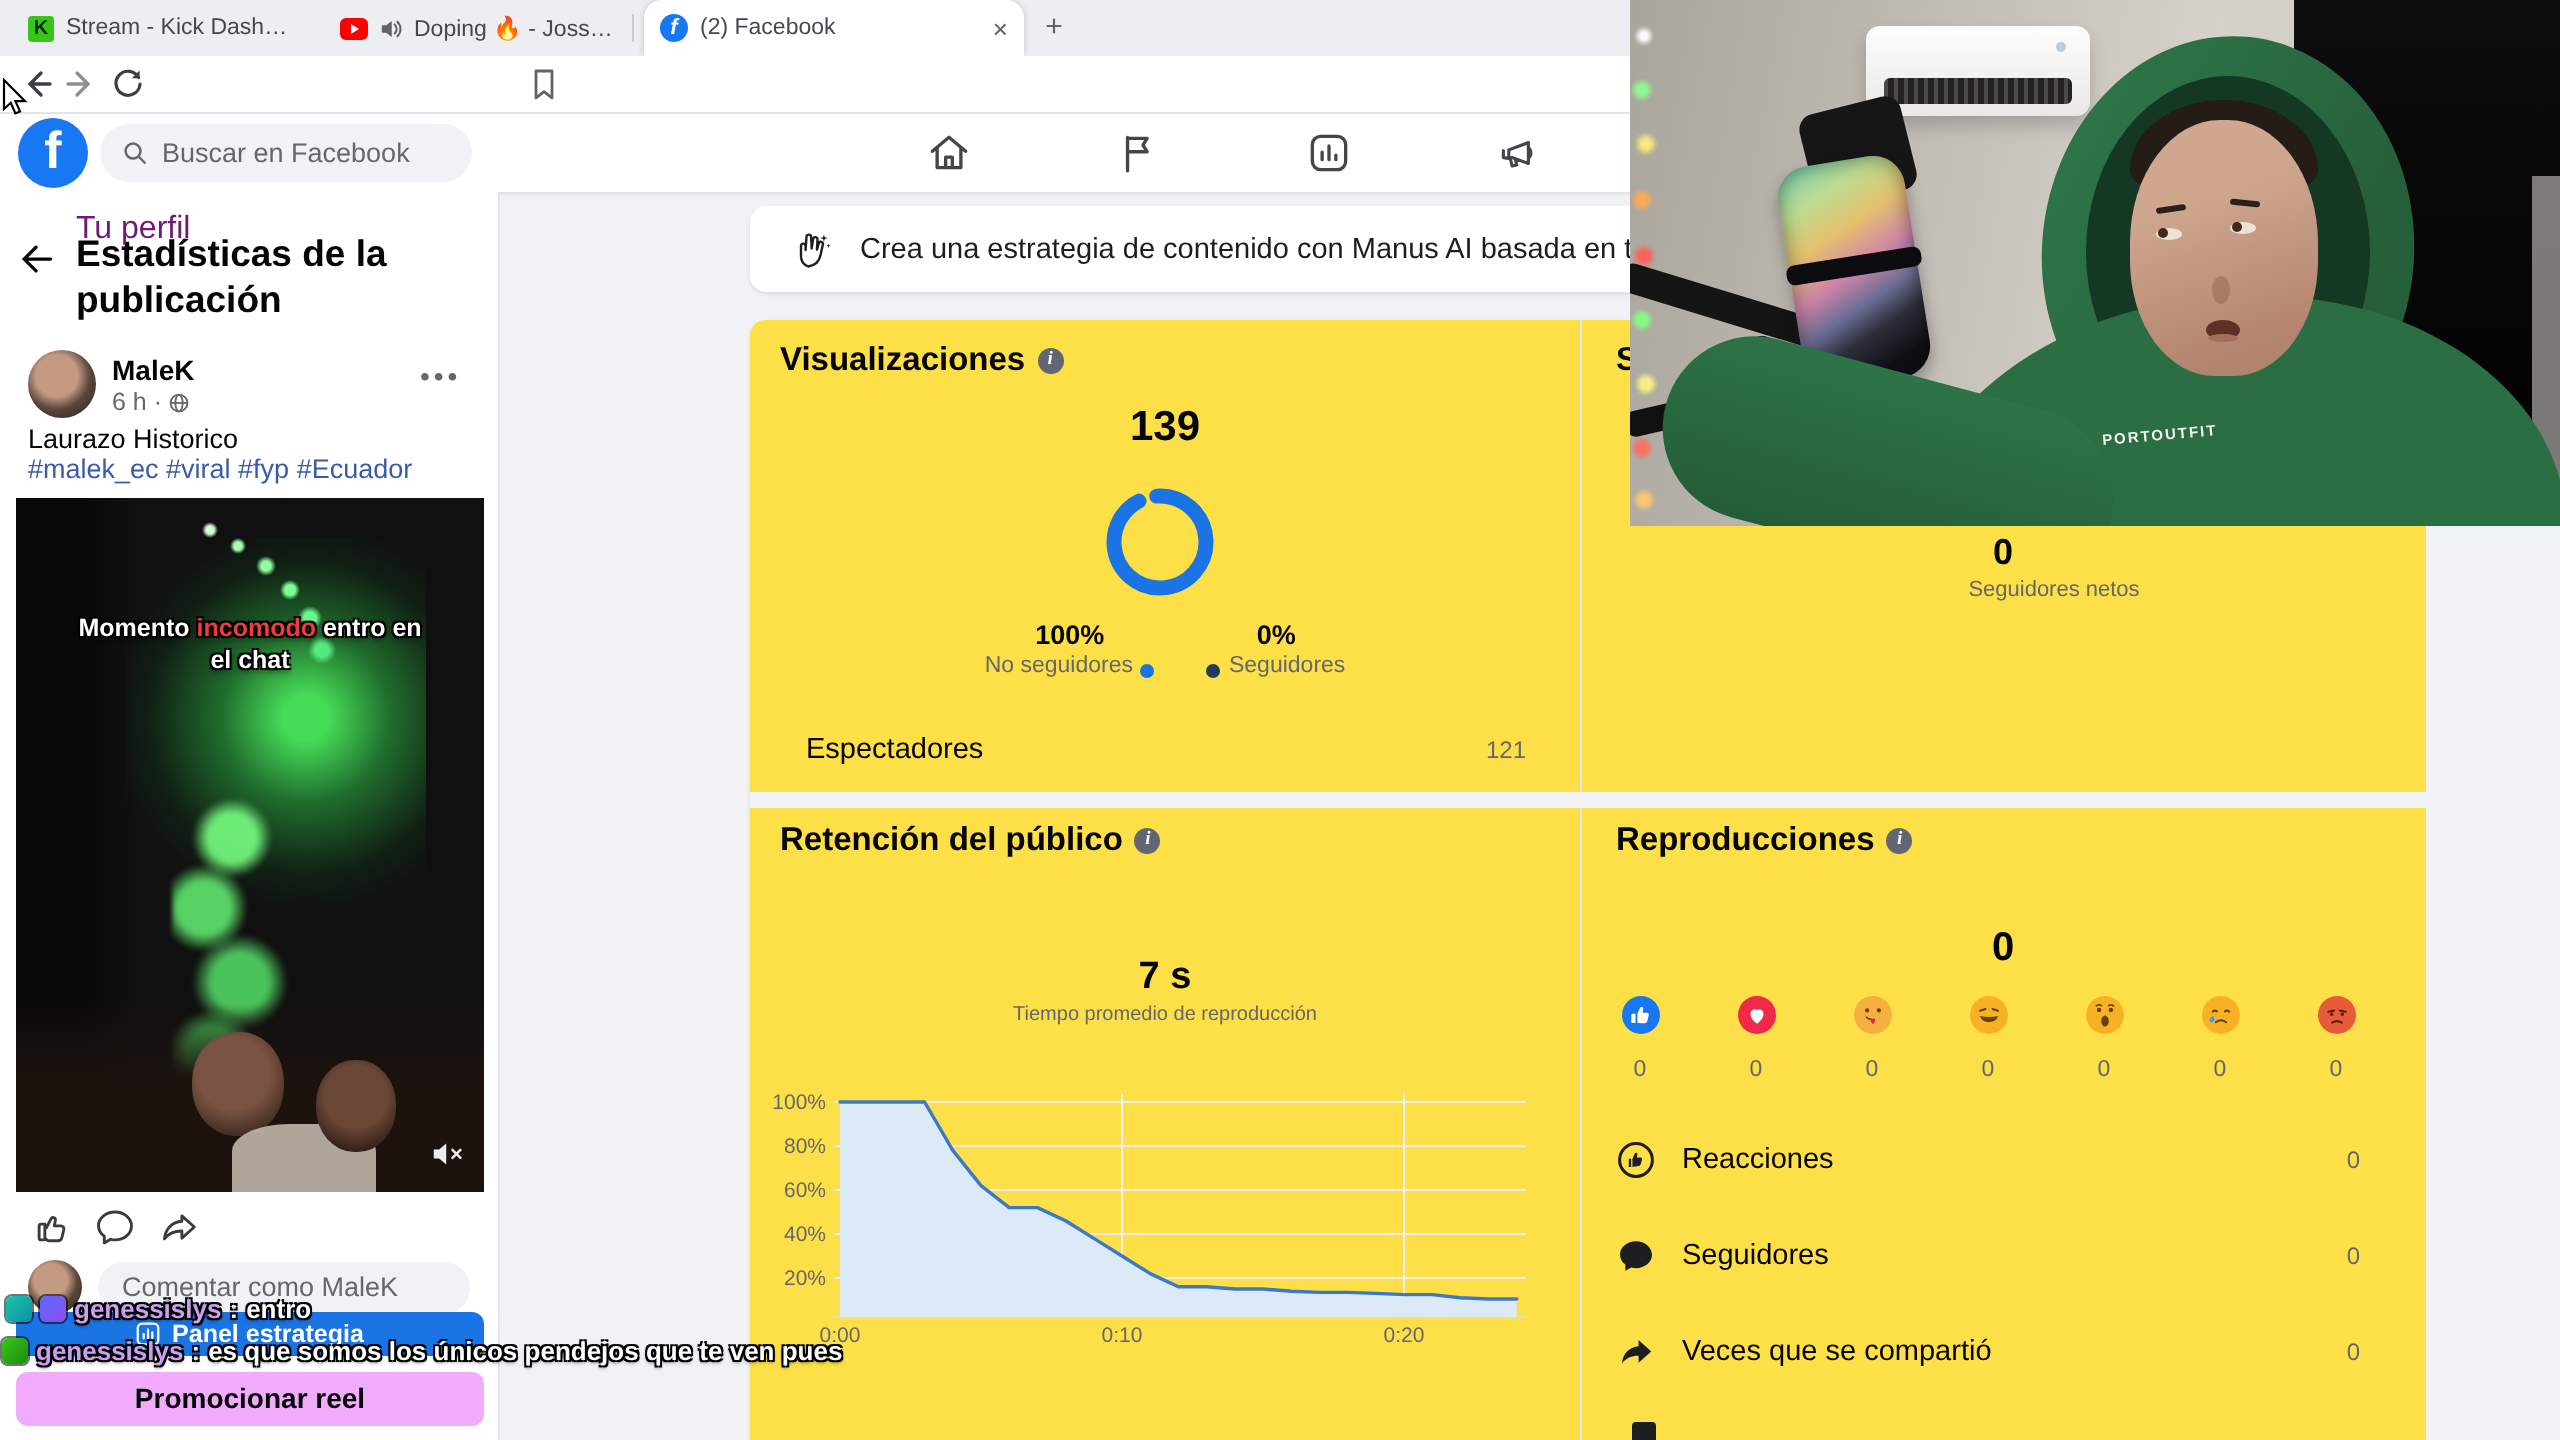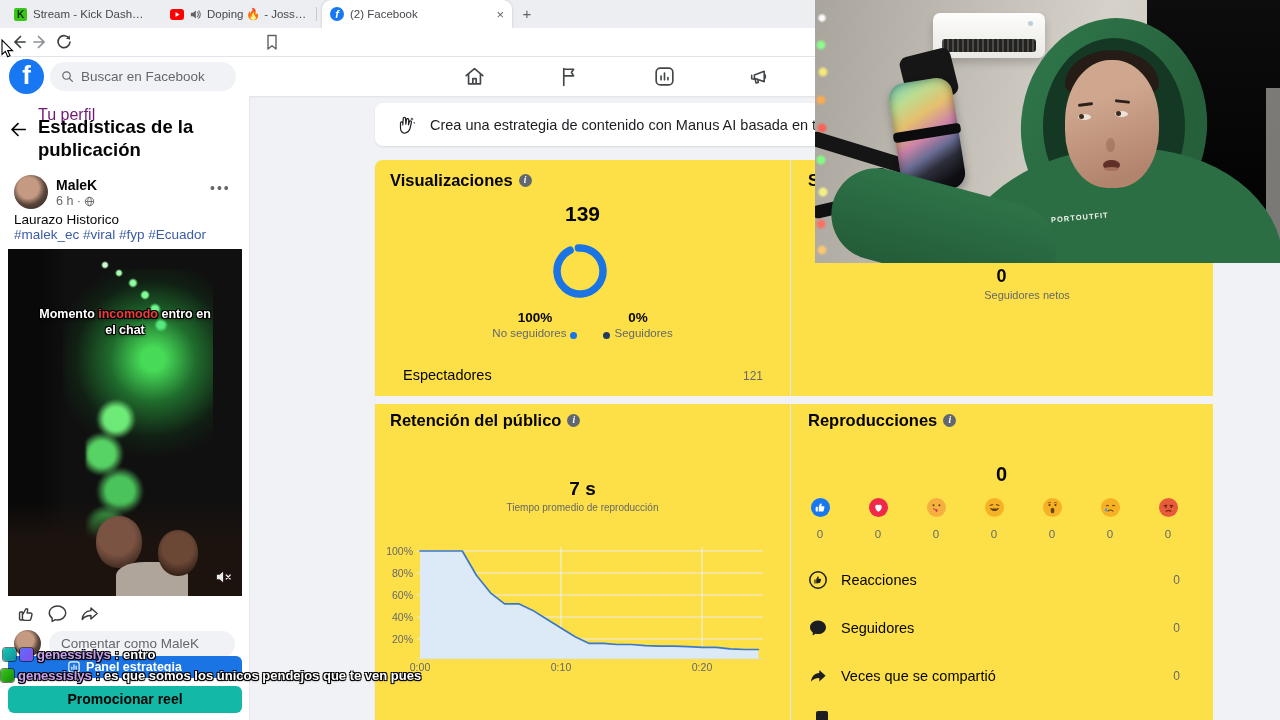--- a/index.html
+++ b/index.html
@@ -65,21 +65,21 @@
   .vcap{position:absolute;left:0;top:57px;width:234px;text-align:center;font-size:12.5px;line-height:16px;font-weight:700;color:#fff;
     text-shadow:-1px -1px 0 #000,1px -1px 0 #000,-1px 1px 0 #000,1px 1px 0 #000,0 2px 3px rgba(0,0,0,.6)}
   .vcap .red{color:#f23c3c}
   .vmute{position:absolute;right:10px;bottom:12px;width:16px;height:14px;opacity:.92}
   .actrow{position:absolute;left:0;top:506px;width:250px;height:26px}
   .actico{position:absolute;top:0;width:23px;height:23px}
   .crow{position:absolute;left:0;top:534px;width:250px;height:28px}
   .cavatar{position:absolute;left:14px;top:0;width:27px;height:27px}
   .cpill{position:absolute;left:49px;top:1px;width:186px;height:26px;border-radius:13px;background:#f0f2f5;font-size:13.5px;color:#65676b;line-height:26px;padding-left:12px;white-space:nowrap;overflow:hidden}
   .panelbtn{position:absolute;left:8px;top:560px;width:234px;height:22px;border-radius:6px;background:#1b74e4;color:#fff;display:flex;align-items:center;justify-content:center;gap:6px;font-size:12.5px;font-weight:600}
-  .promobtn{position:absolute;left:8px;top:590px;width:234px;height:27px;border-radius:6px;background:#14b8a6;color:#050505;font-size:14px;font-weight:600;text-align:center;line-height:27px}
+  .promobtn{position:absolute;left:8px;top:590px;width:234px;height:27px;border-radius:6px;background:#f0abfc;color:#050505;font-size:14px;font-weight:600;text-align:center;line-height:27px}
 
   
   .banner{position:absolute;left:375px;top:103px;width:838px;height:43px;background:#fff;border-radius:8px;box-shadow:0 1px 2px rgba(0,0,0,.1);display:flex;align-items:center;gap:13px;padding:0 20px;overflow:hidden}
   .bannertext{font-size:14.5px;color:#1c1e21;white-space:nowrap}
   .maincard{position:absolute;left:375px;top:160px;width:838px;height:560px;background:#fde047;border-radius:8px 8px 0 0;box-shadow:0 1px 2px rgba(0,0,0,.1)}
   .sectitle{font-size:16.5px;font-weight:700;color:#050505;display:flex;align-items:center;gap:6px}
   .info{width:13px;height:13px;border-radius:50%;background:#606770;color:#fff;font-size:9.5px;font-weight:700;text-align:center;line-height:13px;font-family:"Liberation Serif",serif;font-style:italic;flex:none}
   .bignum{font-weight:700;color:#050505;text-align:center}
   .graysub{color:#65676b;text-align:center}
   .legend{position:absolute;left:0;top:150px;width:415px;display:flex;justify-content:center;gap:26px}

